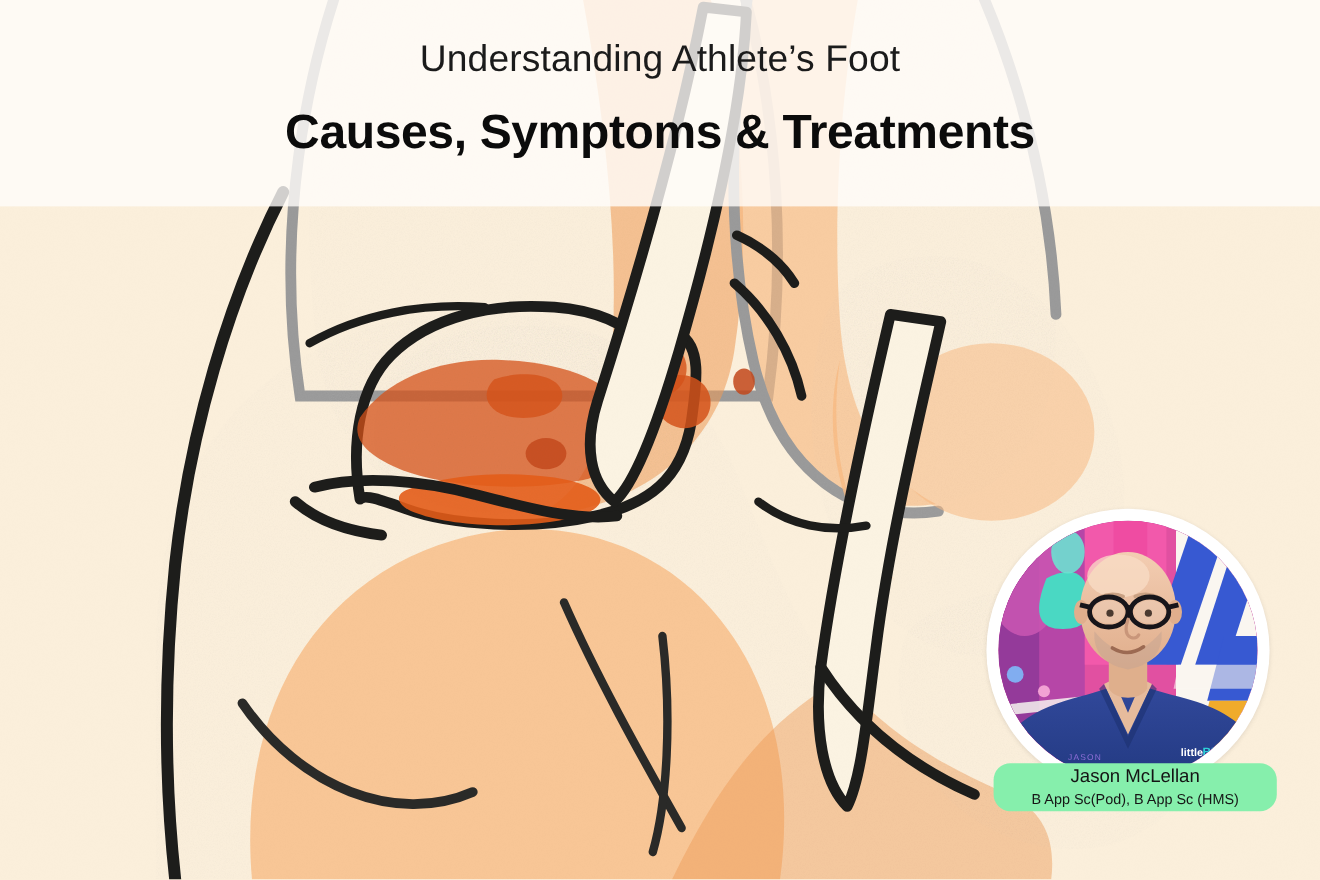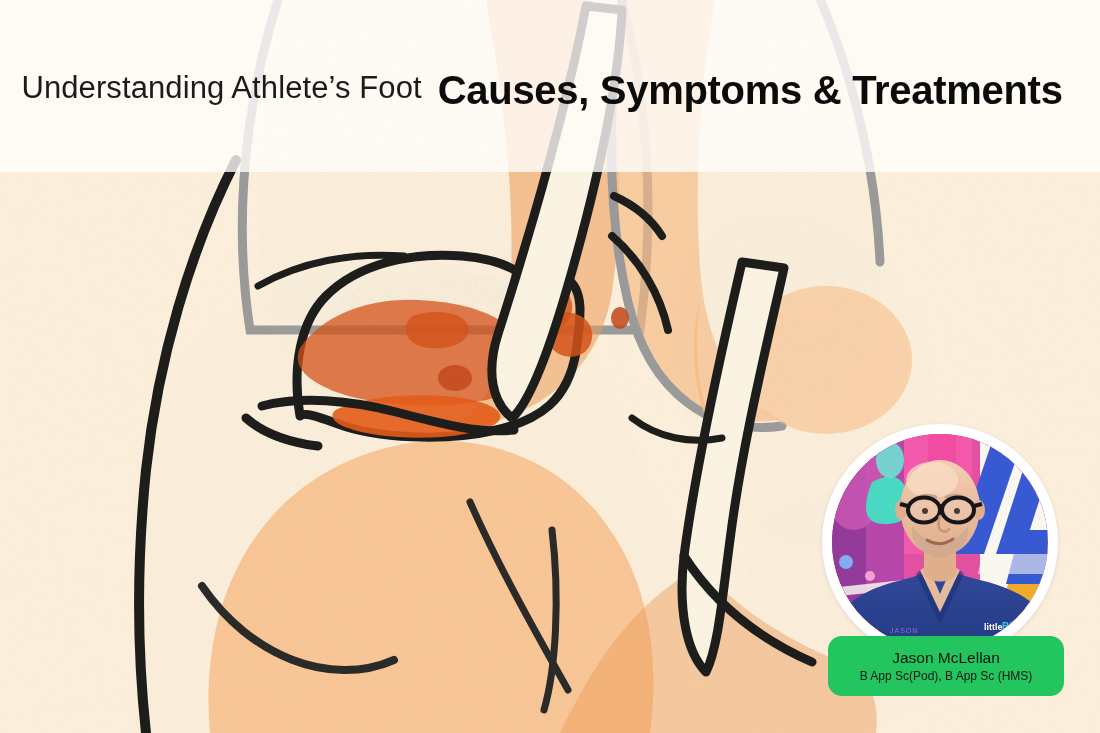--- a/index.html
+++ b/index.html
@@ -33,21 +33,21 @@
     z-index:5;
   }
 
   #title-block{
     position:absolute;
     left:0; top:0;
     width:1100px;
     height:172px;
     z-index:6;
     display:flex;
-    flex-direction:row;
+    flex-direction:column;
     align-items:center;
     justify-content:center;
     padding-top:8px;
     box-sizing:border-box;
   }
   #subtitle{
     font-size:31px;
     font-weight:400;
     color:#1b1b1b;
     letter-spacing:0.1px;
@@ -91,22 +91,22 @@
     border-radius:50%;
     overflow:hidden;
     background:#b05ba8;
   }
   #avatar-photo svg{display:block;}
   #name-plate{
     position:absolute;
     left:6px;
     top:212px;
     width:236px;
-    height:60px;
-    background:#22c55e;
+    height:40px;
+    background:#86efac;
     border-radius:14px;
     display:flex;
     flex-direction:column;
     align-items:center;
     justify-content:center;
     box-sizing:border-box;
   }
   #doctor-name{
     font-size:15.5px;
     font-weight:400;

